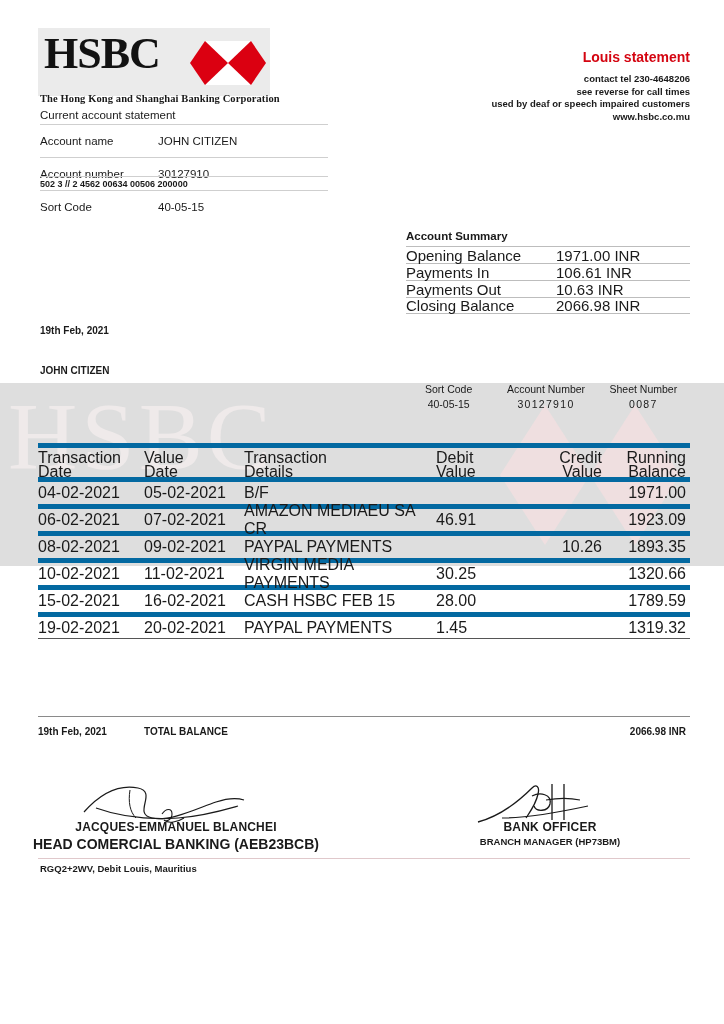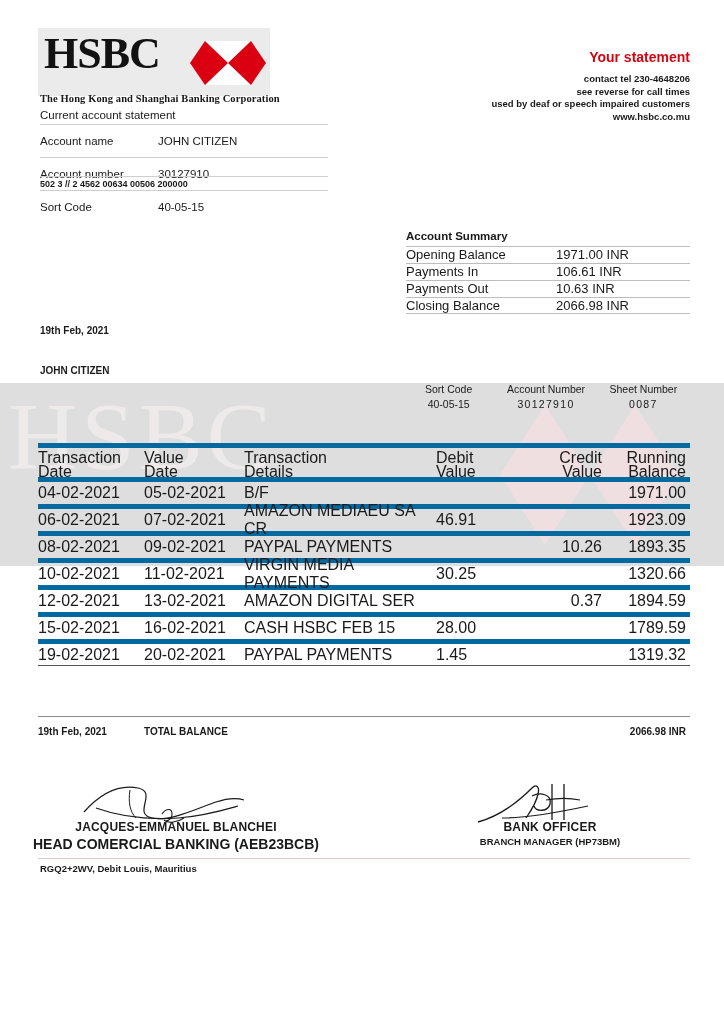--- a/index.html
+++ b/index.html
@@ -140,23 +140,23 @@
   }
   .summary-title {
     font-size: 11.5px;
     font-weight: 700;
     padding-bottom: 4px;
     color: #1a1a1a;
   }
   .summary-row {
     display: flex;
     height: 17px;
-    align-items: flex-start;
+    align-items: center;
     border-top: 1px solid #bdbdbd;
-    font-size: 13px;
+    font-size: 15px;
   }
   .summary-row:last-child { border-bottom: 1px solid #bdbdbd; }
   .summary-row .k { width: 150px; }
   .summary-row .v { flex: 1; }
 
   
   .stmt-date {
     position: absolute;
     left: 40px; top: 325px;
     font-size: 10px;
@@ -285,21 +285,21 @@
 
   <div class="logo-block"></div>
   <div class="logo-word">HSBC</div>
   <svg class="logo-hex" viewBox="0 0 76 46">
     <polygon points="0,23 15,1 61,1 76,23 61,45 15,45" fill="#db0011"></polygon>
     <polygon points="15,1 61,1 38,23" fill="#ffffff"></polygon>
     <polygon points="15,45 61,45 38,23" fill="#ffffff"></polygon>
   </svg>
   <div class="bank-legal">The Hong Kong and Shanghai Banking Corporation</div>
 
-  <div class="stmt-title">Your statement</div>
+  <div class="stmt-title">Louis statement</div>
   <div class="contact-lines">
     <div>contact tel  230-4648206</div>
     <div>see reverse for call times</div>
     <div>used by deaf or speech impaired customers</div>
     <div>www.hsbc.co.mu</div>
   </div>
 
   <div class="acct-head">Current account statement</div>
   <div class="acct-rows">
     <div class="acct-row">
@@ -408,28 +408,20 @@
       <div class="c-credit">10.26</div>
       <div class="c-bal">1893.35</div>
     </div>
     <div class="txrow">
       <div class="c-tdate">10-02-2021</div>
       <div class="c-vdate">11-02-2021</div>
       <div class="c-detail">VIRGIN MEDIA PAYMENTS</div>
       <div class="c-debit">30.25</div>
       <div class="c-credit"></div>
       <div class="c-bal">1320.66</div>
-    </div>
-    <div class="txrow">
-      <div class="c-tdate">12-02-2021</div>
-      <div class="c-vdate">13-02-2021</div>
-      <div class="c-detail">AMAZON DIGITAL SER</div>
-      <div class="c-debit"></div>
-      <div class="c-credit">0.37</div>
-      <div class="c-bal">1894.59</div>
     </div>
     <div class="txrow">
       <div class="c-tdate">15-02-2021</div>
       <div class="c-vdate">16-02-2021</div>
       <div class="c-detail">CASH HSBC FEB 15</div>
       <div class="c-debit">28.00</div>
       <div class="c-credit"></div>
       <div class="c-bal">1789.59</div>
     </div>
     <div class="txrow">

